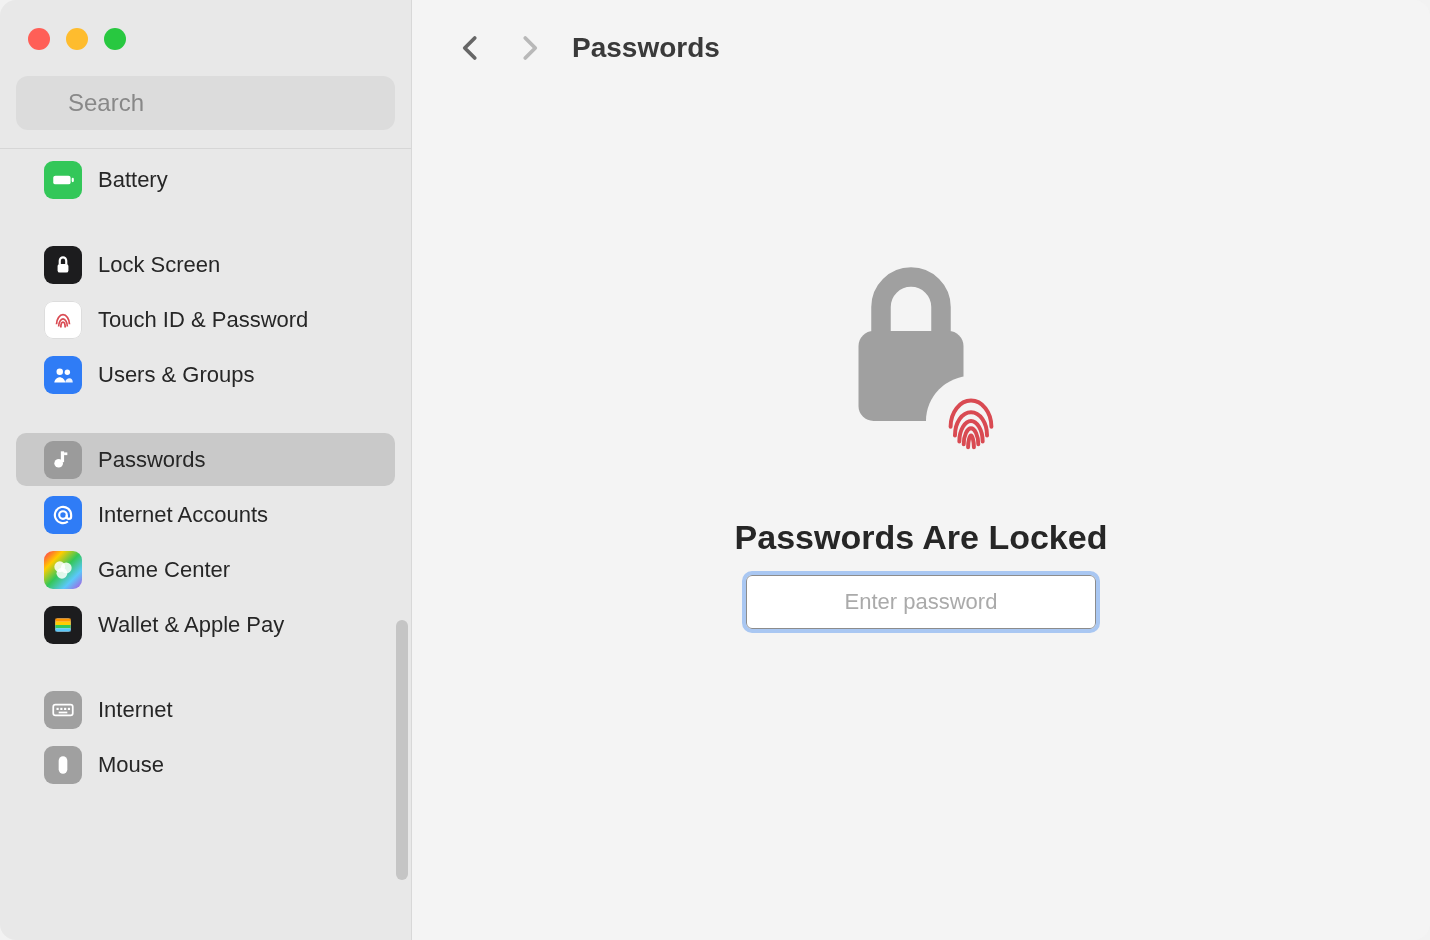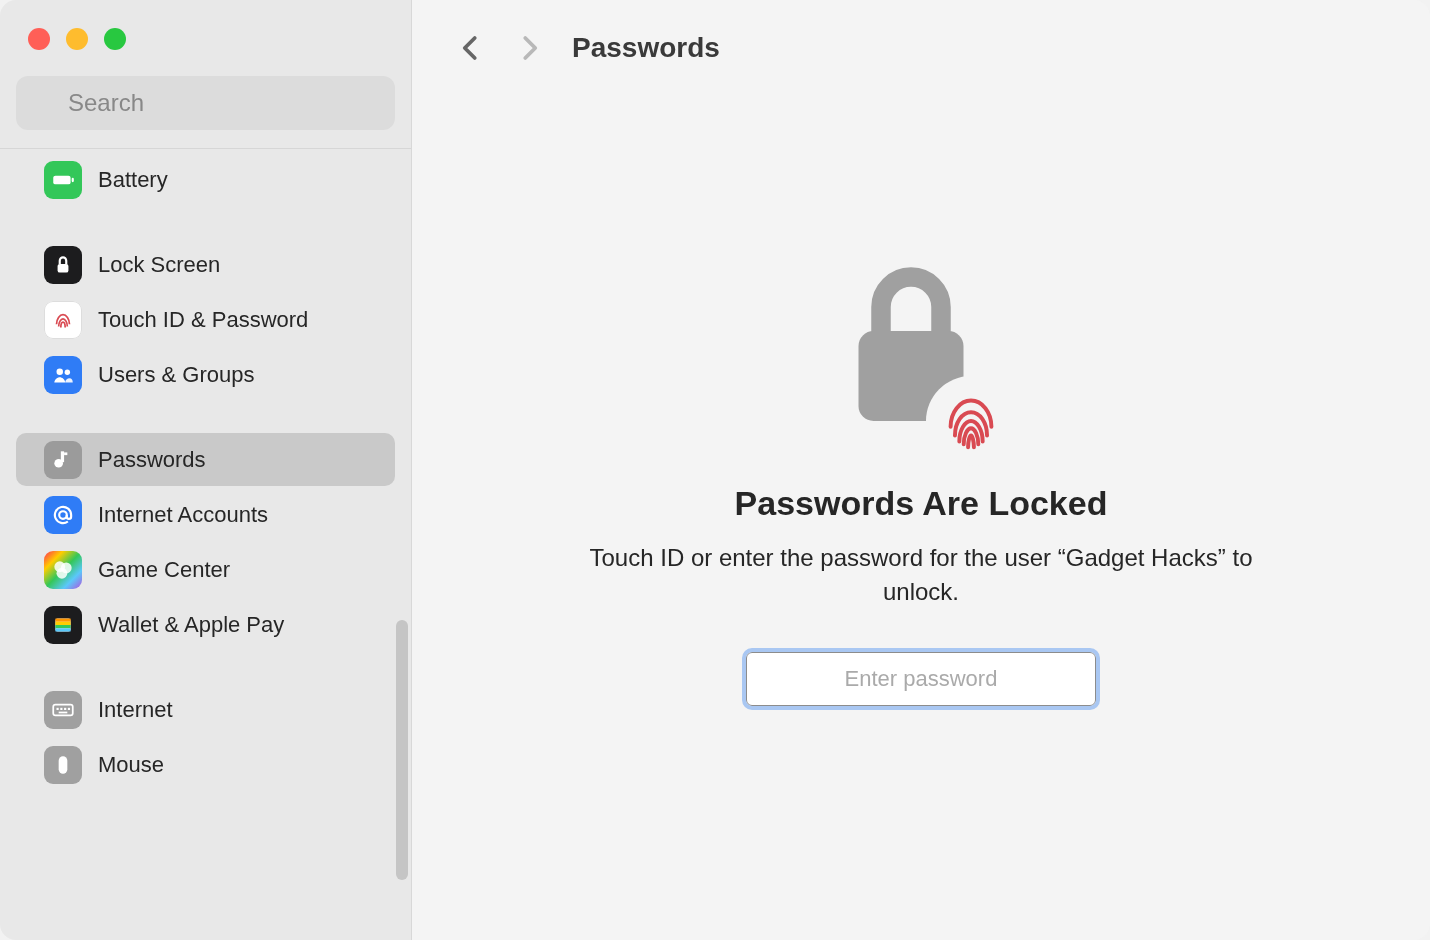--- a/index.html
+++ b/index.html
@@ -106,21 +106,21 @@
   .lock-graphic { width: 170px; height: 200px; position: relative; margin-bottom: 28px; }
   .lock-graphic .lock { color: #a0a0a0; }
   .lock-graphic .fp-circle {
     position: absolute; right: -10px; bottom: -10px;
     width: 90px; height: 90px; border-radius: 50%;
     background: #f4f4f4;
     display: flex; align-items: center; justify-content: center;
   }
   .lock-graphic .fp-circle svg { width: 70px; height: 70px; color: #d94a52; }
 
-  .locked-title { font-size: 34px; font-weight: 700; color: #262626; margin-bottom: 18px; }
+  .locked-title { font-size: 34px; font-weight: 700; color: #262626; margin-bottom: 18px; margin-top: 34px; }
   .locked-sub { font-size: 24px; color: #262626; text-align: center; line-height: 1.4; margin-bottom: 44px; max-width: 700px;}
   .pw-input {
     width: 350px; height: 54px;
     background: #fff;
     border: 1px solid #8c8c8c;
     border-radius: 6px;
     outline: 4px solid #a9c7f2;
     text-align: center; font-size: 22px;
   }
   .pw-input::placeholder { color: #aaa; }
@@ -316,18 +316,17 @@
           <svg viewBox="0 0 24 24" fill="none" stroke="currentColor" stroke-width="1.35" stroke-linecap="round">
             <path d="M5 14c0-5 3.2-9 7-9s7 4 7 9"></path>
             <path d="M6.5 17c0-4.5 2.5-8 5.5-8s5.5 3.5 5.5 8"></path>
             <path d="M8 19c0-4 2-7 4-7s4 3 4 7"></path>
             <path d="M9.5 20c0-3 1.2-5.5 2.5-5.5S14.5 17 14.5 20"></path>
             <path d="M11 21c0-2 .5-4 1-4s1 2 1 4"></path>
           </svg>
         </span>
       </div>
       <div class="locked-title">Passwords Are Locked</div>
-      <div class="locked-sub">Touch ID or enter the password for the user “Gadget Hacks” to unlock.</div>
       <input type="password" class="pw-input" placeholder="Enter password" style="">
     </div>
   </div>
 
 </div>
 
 </body></html>

